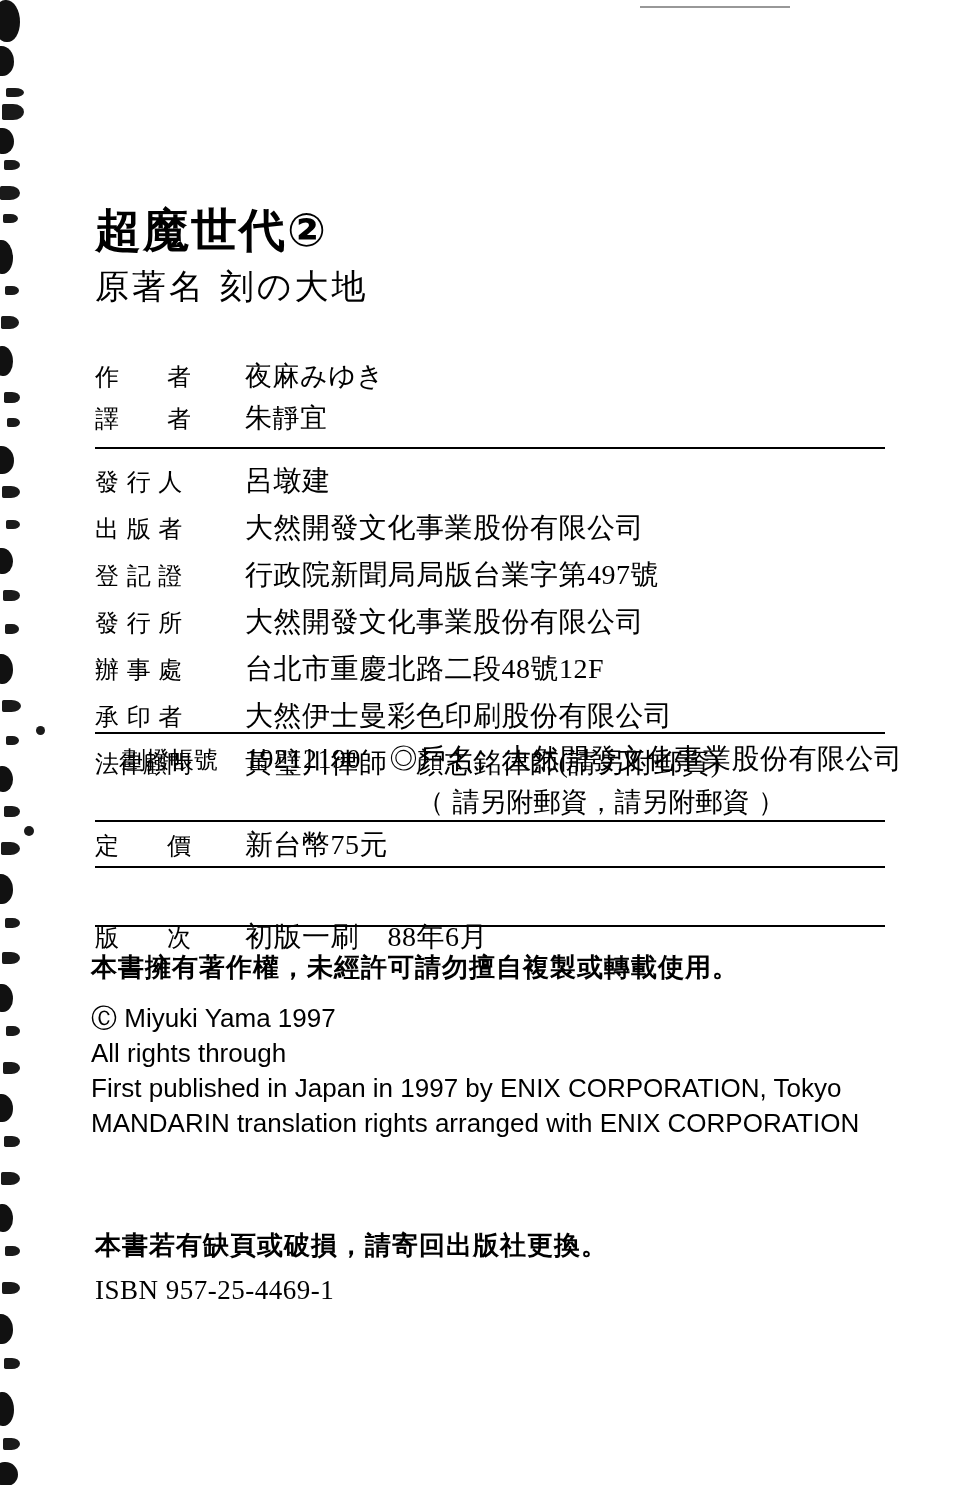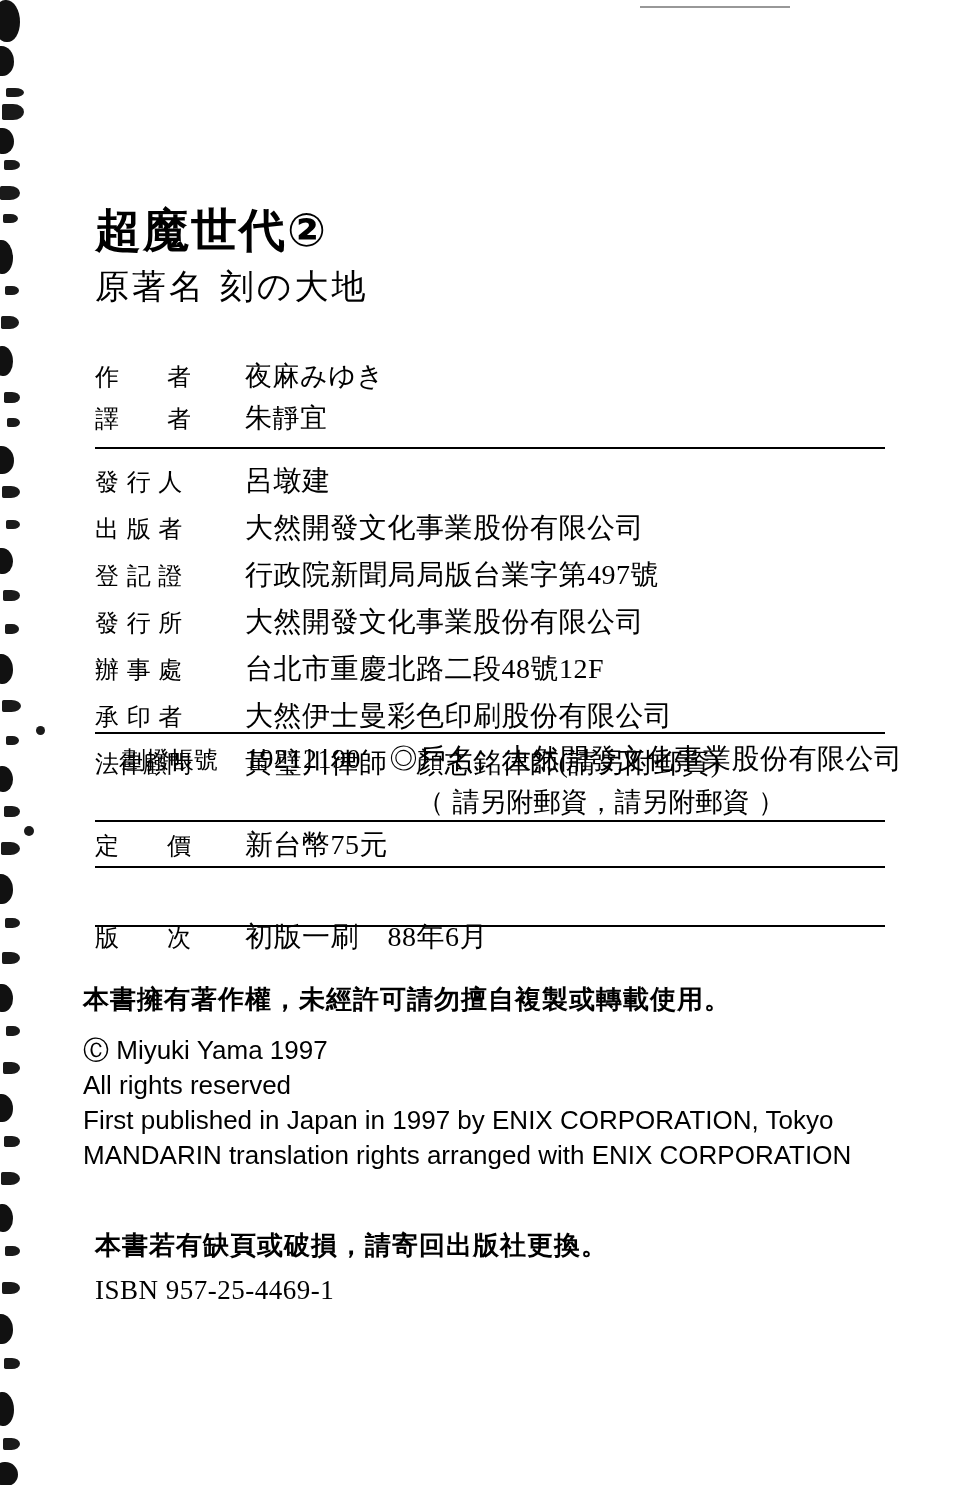--- a/index.html
+++ b/index.html
@@ -159,24 +159,23 @@
   }
   .edition-block {
     position: absolute;
     left: 95px;
     top: 918px;
     width: 800px;
   }
 
   .legal {
     position: absolute;
-    left: 83px;
+    left: 91px;
     top: 950px;
     width: 860px;
-    margin-top: 32px;
   }
   .legal .cn {
     font-family: "DejaVu Sans", sans-serif;
     font-weight: bold;
     font-size: 26px;
     letter-spacing: 1px;
     margin-bottom: 16px;
     white-space: nowrap;
   }
   .legal .en {
@@ -336,21 +335,21 @@
       <span class="lbl tight">版　　次</span>
       <span class="val big">初版一刷　88年6月</span>
     </div>
   </div>
 
   <div class="rule r5"></div>
 
   <div class="legal">
     <div class="cn">本書擁有著作權，未經許可請勿擅自複製或轉載使用。</div>
     <div class="en">Ⓒ Miyuki Yama 1997</div>
-    <div class="en">All rights reserved</div>
+    <div class="en">All rights through</div>
     <div class="en">First published in Japan in 1997 by ENIX CORPORATION, Tokyo</div>
     <div class="en">MANDARIN translation rights arranged with ENIX CORPORATION</div>
   </div>
 
   <div class="footer">
     <div class="cn">本書若有缺頁或破損，請寄回出版社更換。</div>
     <div class="isbn">ISBN 957-25-4469-1</div>
   </div>
 
 </div>

